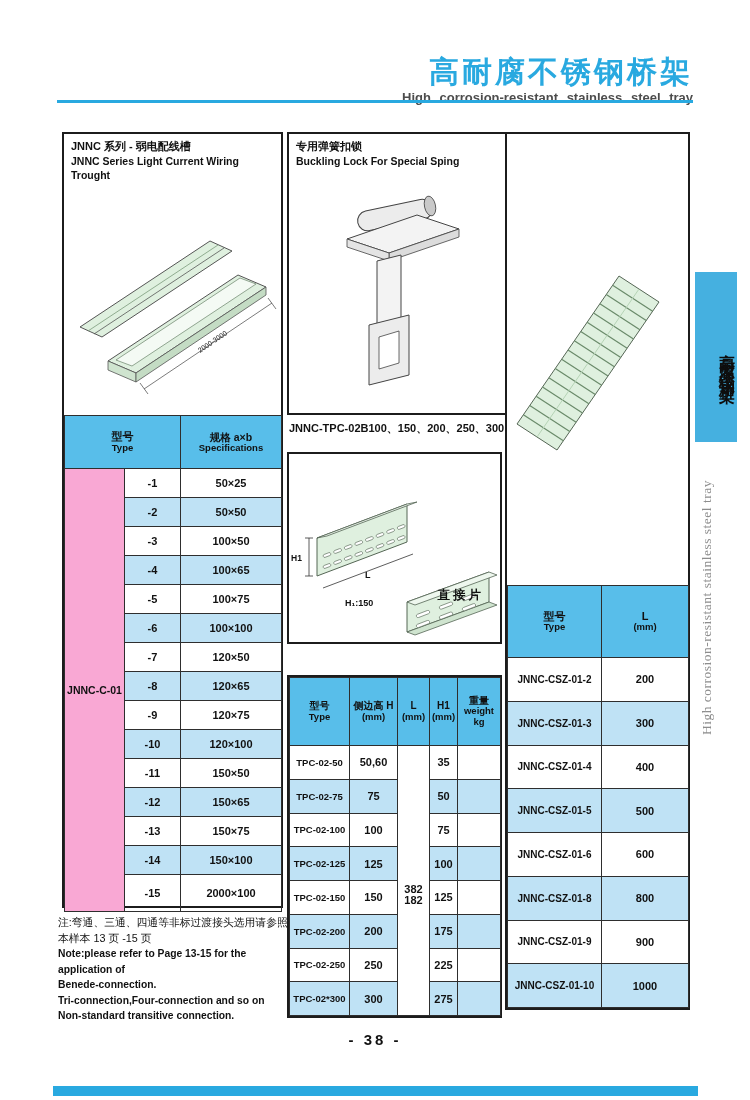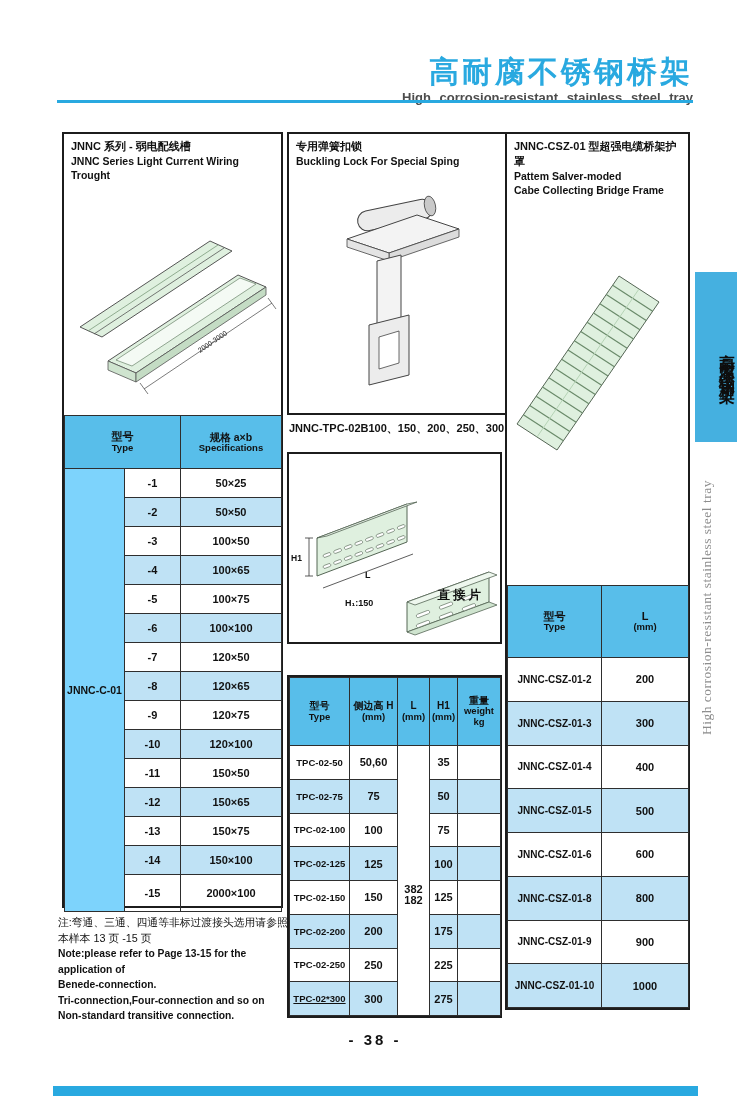--- a/index.html
+++ b/index.html
@@ -19,21 +19,21 @@
   .t-en { font-size: 10.5px; font-weight: 700; }
 
   
   table { border-collapse: collapse; table-layout: fixed; width: 100%; }
   th, td { border: 1px solid #2e2e2e; text-align: center; vertical-align: middle; padding: 0; }
   th { background: #58BEEA; font-weight: 700; }
   td { font-weight: 600; font-size: 11px; }
   .hd-main { font-size: 11px; line-height: 1.15; }
   .hd-sub { font-size: 9.5px; font-weight: 700; line-height: 1.15; }
   tbody tr:nth-child(even) td.st { background: #BFE2F5; }
-  .series-cell { background: #7dd3fc; font-size: 10.5px; }
+  .series-cell { background: #f9a8d4; font-size: 10.5px; }
   .lcell { position: relative; background: #fff; }
   .lcell span { position: absolute; left: 0; right: 0; text-align: center; }
   .lv1 { top: 37%; margin-top: 48px; }
   .lv2 { top: 51%; }
 
   .left-table-wrap  { position: absolute; left: 0; right: 0; bottom: 0; top: 281px; }
   .left-table  { height: 100%; }
   .mid-table-wrap   { position: absolute; left: 287px; top: 675px; width: 215px; height: 343px; }
   .right-table-wrap { position: absolute; left: 0; right: 0; bottom: 0; top: 451px; }
 
@@ -332,35 +332,30 @@
             <td class="st">175</td>
             <td class="st"></td>
           </tr>
           <tr style="height: 33px; padding-left: 40px;">
             <td class="st" style="font-size: 9.5px;">TPC-02-250</td>
             <td class="st">250</td>
             <td class="st">225</td>
             <td class="st"></td>
           </tr>
           <tr style="height: 33px;">
-            <td class="st" style="font-size: 9.5px; text-decoration: underline;">TPC-02*300</td>
+            <td class="st" style="font-size: 9.5px;">TPC-02*300</td>
             <td class="st">300</td>
             <td class="st">275</td>
             <td class="st"></td>
           </tr>
         </tbody>
     </table>
   </div>
 
   <div class="panel" style="left:505px; top:132px; width:185px; height:878px;">
-    <div class="panel-title">
-      <div class="t-zh">JNNC-CSZ-01 型超强电缆桥架护罩</div>
-      <div class="t-en">Pattem Salver-moded</div>
-      <div class="t-en">Cabe Collecting Bridge Frame</div>
-    </div>
 
     <svg viewBox="0 0 181 260" style="position:absolute; top:72px; left:0; width:181px; height:260px;">
       <polygon points="10,218 112,70 152,96 50,244" fill="#dff0df" stroke="#556655" stroke-width="1"></polygon>
       <g>
           <line x1="16.375" y1="208.75" x2="56.375" y2="234.75" stroke="#6a8a6a" stroke-width="1.2"></line>
           <line x1="22.75" y1="199.5" x2="62.75" y2="225.5" stroke="#6a8a6a" stroke-width="1.2"></line>
           <line x1="29.125" y1="190.25" x2="69.125" y2="216.25" stroke="#6a8a6a" stroke-width="1.2"></line>
           <line x1="35.5" y1="181" x2="75.5" y2="207" stroke="#6a8a6a" stroke-width="1.2"></line>
           <line x1="41.875" y1="171.75" x2="81.875" y2="197.75" stroke="#6a8a6a" stroke-width="1.2"></line>
           <line x1="48.25" y1="162.5" x2="88.25" y2="188.5" stroke="#6a8a6a" stroke-width="1.2"></line>

